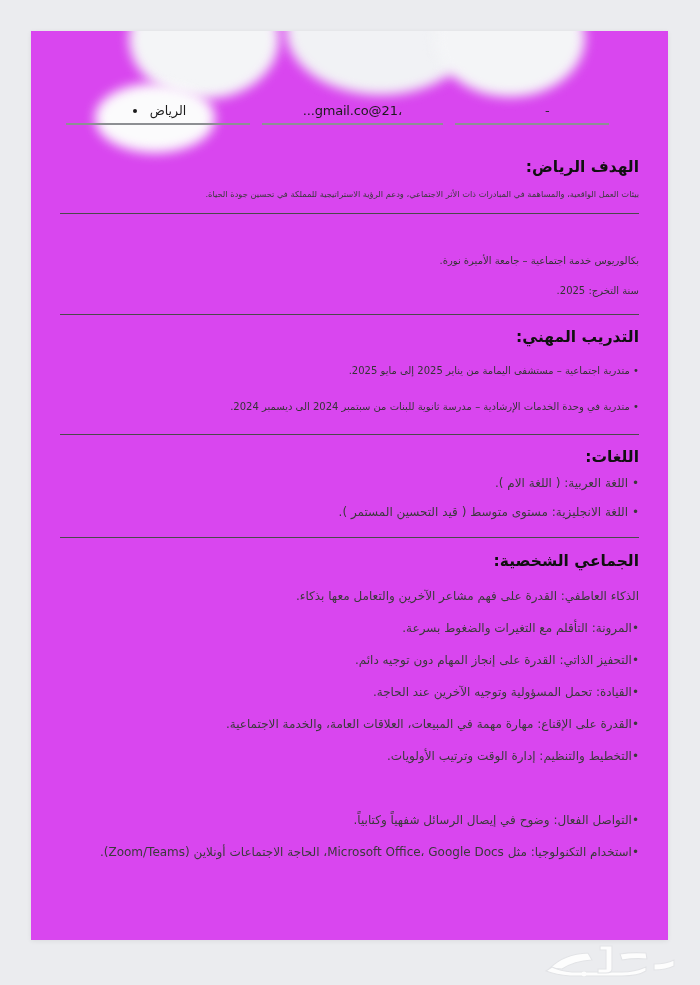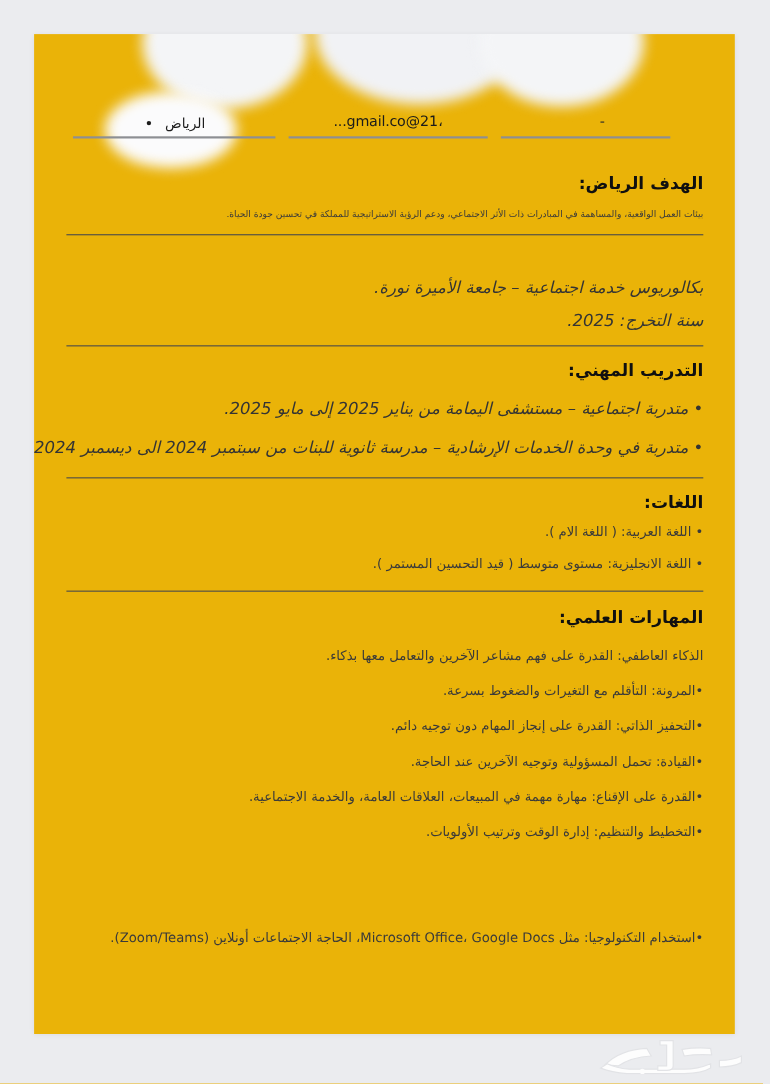--- a/index.html
+++ b/index.html
@@ -11,21 +11,21 @@
     overflow:hidden;
     position:relative;
   }
   #stage{position:absolute;inset:0;}
 
   
   .sheet{
     position:absolute;
     left:31px; top:31px;
     width:637px; height:909px;
-    background:#eab308;
+    background:#d946ef;
     box-shadow:0 1px 5px rgba(0,0,0,.07);
     overflow:hidden;
   }
 
   
   .scan-blob{
     position:absolute; pointer-events:none;
     background:#f4f5f7; border-radius:50%;
     filter:blur(6px);
   }
@@ -96,21 +96,21 @@
     position:absolute; left:0; width:579px;
     font-size:8.3px; line-height:15px;
     color:#3a3a3a; text-align:right;
   }
   .line{
     position:absolute; left:0; width:579px;
     font-size:10px; line-height:16px;
     color:#2d2d2d; text-align:right;
     white-space:nowrap;
   }
-  .line.sm{font-size:15px;color:#343434;font-style:italic;}
+  .line.sm{font-size:10px;color:#343434;}
   .line.xs{font-size:12px;color:#3a3a3a;}
 
   
   .watermark{
     position:absolute;
     left:534px; top:938px;
     width:150px; height:44px;
     pointer-events:none;
     opacity:.9;
   }
@@ -162,27 +162,28 @@
       <div class="line sm" style="top:368px">• متدربة في وحدة الخدمات الإرشادية – مدرسة ثانوية للبنات من سبتمبر 2024 الى ديسمبر 2024.</div>
 
       <div class="divider" style="top:403px"></div>
 
       <div class="sec-title" style="top:417px">اللغات:</div>
       <div class="line xs" style="top:444px">• اللغة العربية: ( اللغة الام ).</div>
       <div class="line xs" style="top:473px">• اللغة الانجليزية: مستوى متوسط ( قيد التحسين المستمر ).</div>
 
       <div class="divider" style="top:506px"></div>
 
-      <div class="sec-title" style="top:521px">المهارات العلمي:</div>
+      <div class="sec-title" style="top:521px">الجماعي الشخصية:</div>
       <div class="line xs" style="top:557px">الذكاء العاطفي: القدرة على فهم مشاعر الآخرين والتعامل معها بذكاء.</div>
       <div class="line xs" style="top:589px">•المرونة: التأقلم مع التغيرات والضغوط بسرعة.</div>
       <div class="line xs" style="top:621px">•التحفيز الذاتي: القدرة على إنجاز المهام دون توجيه دائم.</div>
       <div class="line xs" style="top:653px">•القيادة: تحمل المسؤولية وتوجيه الآخرين عند الحاجة.</div>
       <div class="line xs" style="top:685px">•القدرة على الإقناع: مهارة مهمة في المبيعات، العلاقات العامة، والخدمة الاجتماعية.</div>
       <div class="line xs" style="top:717px">•التخطيط والتنظيم: إدارة الوقت وترتيب الأولويات.</div>
+      <div class="line xs" style="top:781px">•التواصل الفعال: وضوح في إيصال الرسائل شفهياً وكتابياً.</div>
       <div class="line xs" style="top:813px">•استخدام التكنولوجيا: مثل Microsoft Office، Google Docs، الحاجة الاجتماعات أونلاين (Zoom/Teams).</div>
 
     </div>
   </div>
 
   <div class="watermark">
     <svg viewBox="0 0 150 44" width="150" height="44" aria-hidden="true">
       <g fill="#ffffff" stroke="#e2e3e6" stroke-width="1.1">
         <path d="M16 30 Q30 16 54 15 L58 22 Q40 23 28 31 Z"></path>
         <path d="M12 33 Q22 37 36 38 L88 38 Q104 38 112 33 L112 29 Q100 34 88 34 L38 34 Q26 33 18 29 Z"></path>

